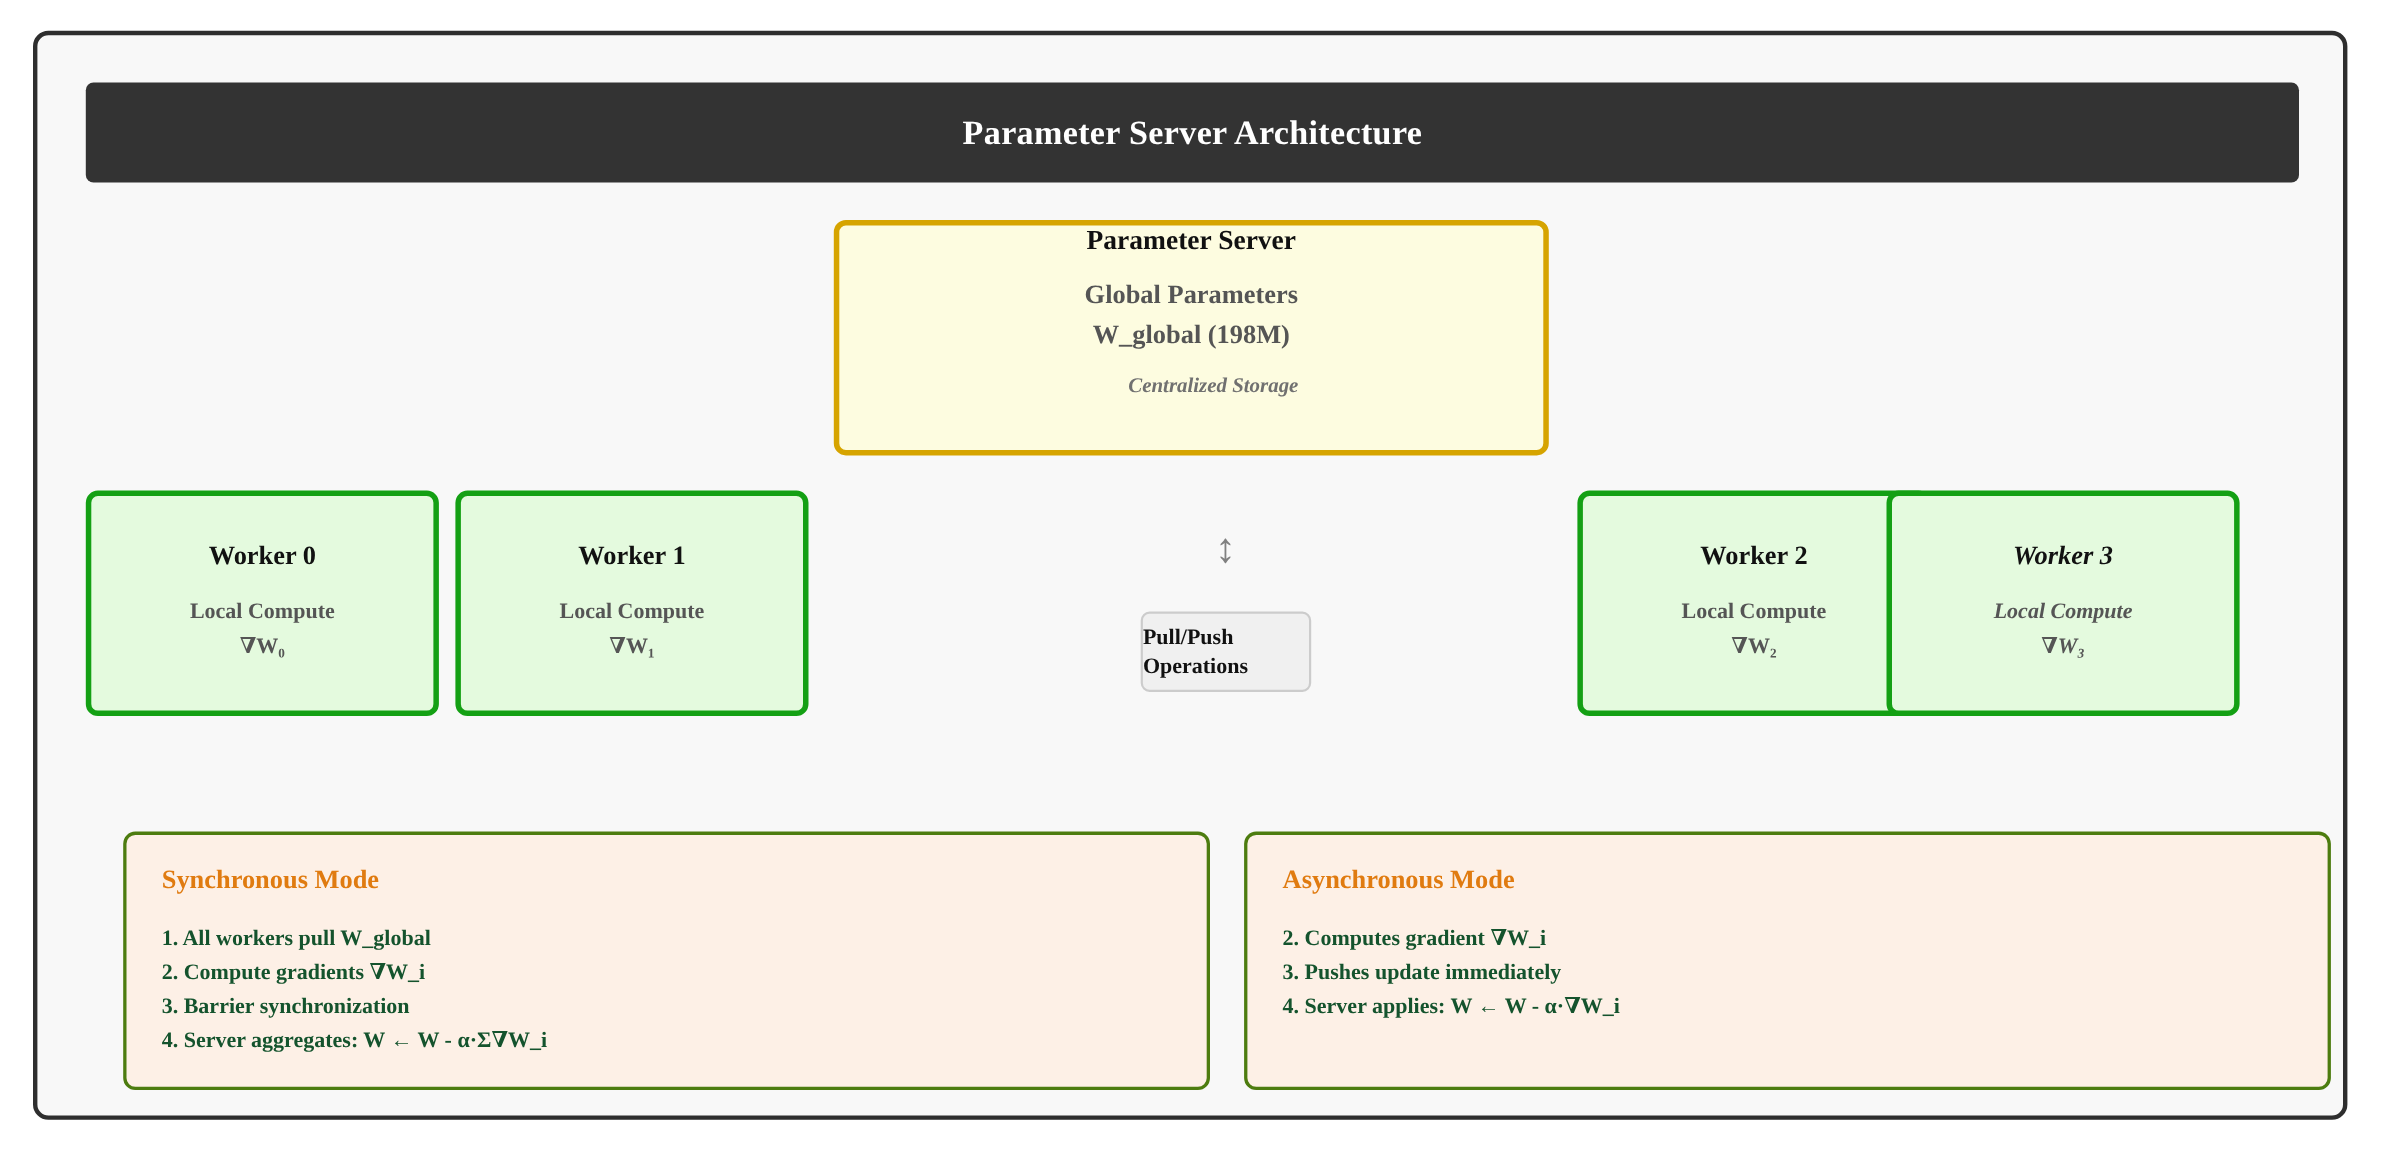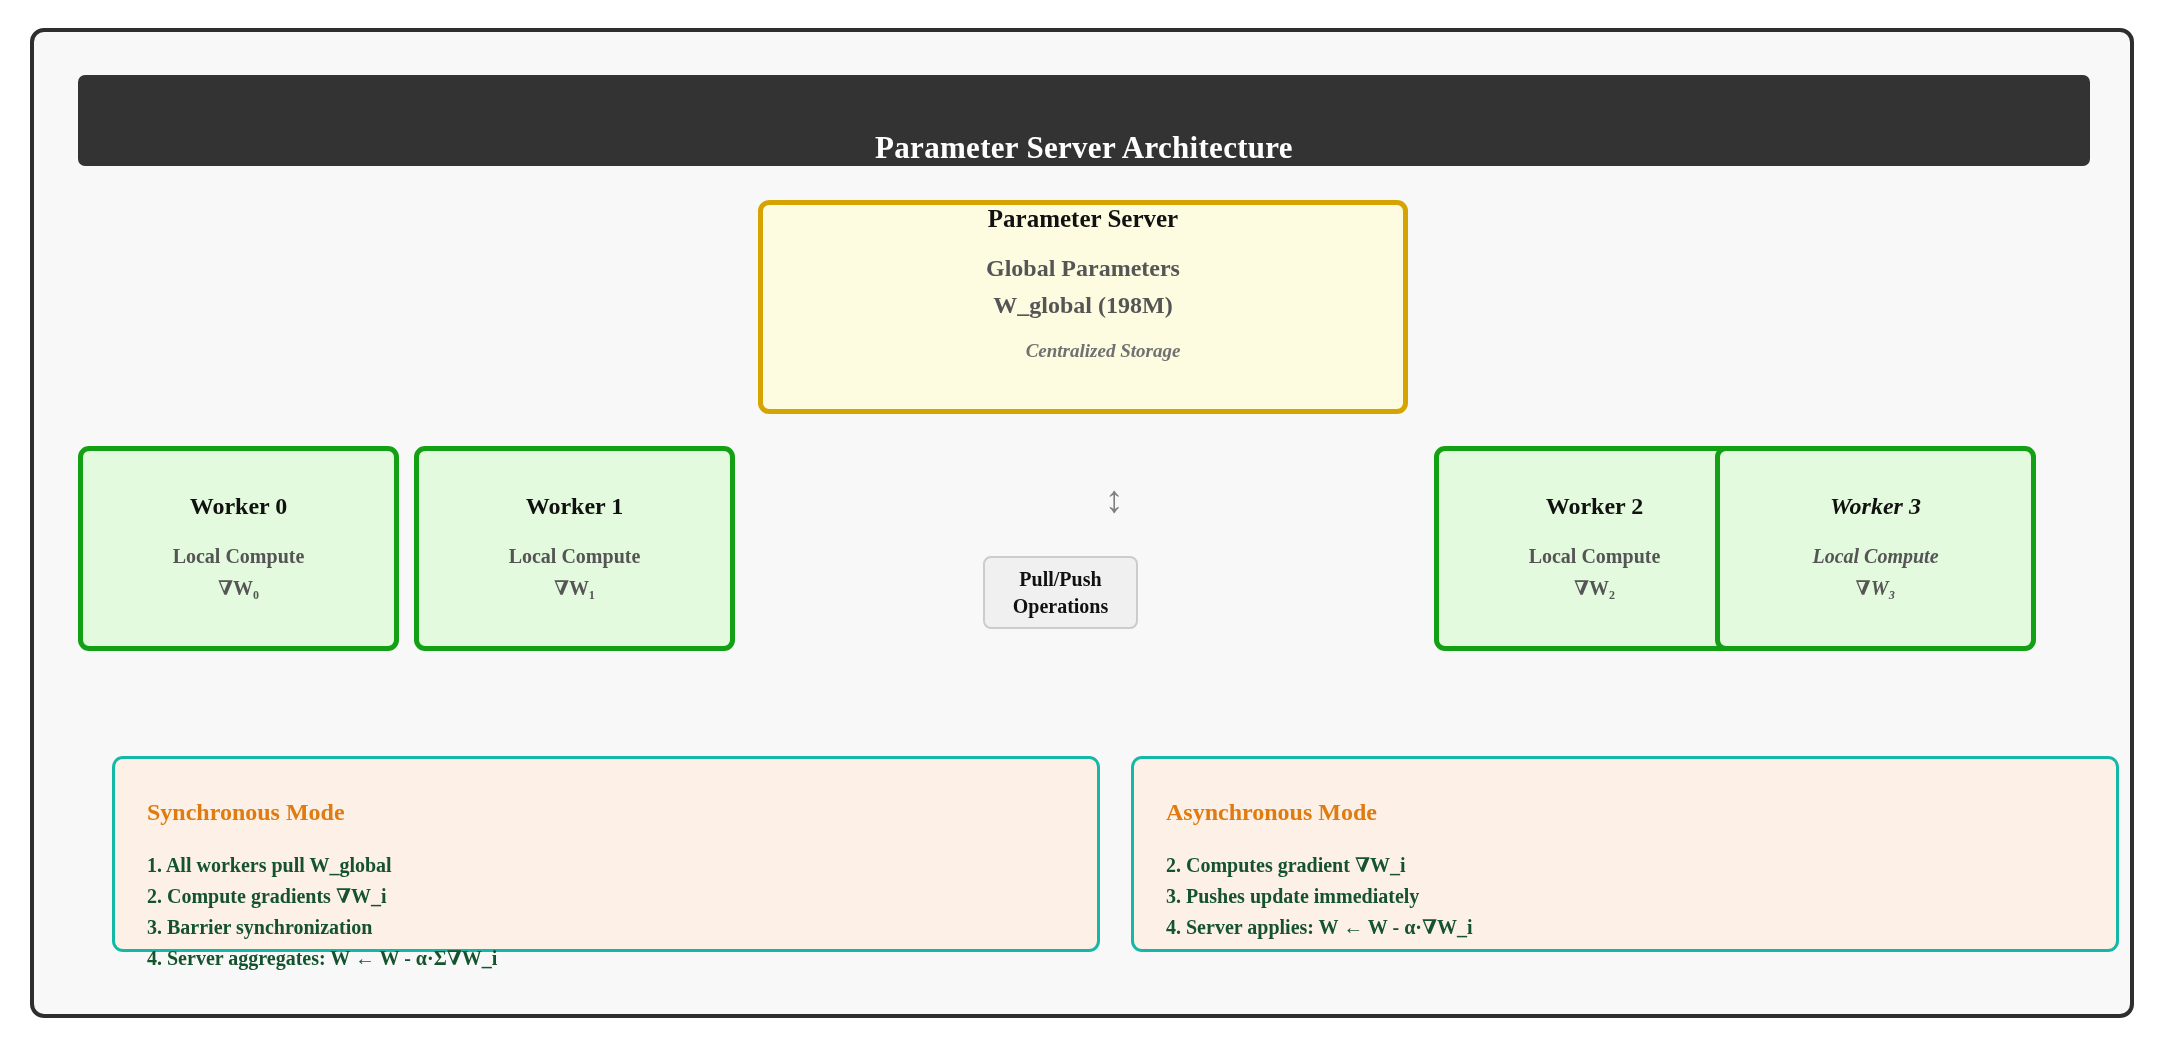--- a/index.html
+++ b/index.html
@@ -29,21 +29,21 @@
   
   .title-bar {
     position: absolute;
     left: 44px;
     top: 43px;
     width: 2012px;
     height: 91px;
     background: #333333;
     border-radius: 7px;
     display: flex;
-    align-items: flex-end;
+    align-items: center;
     justify-content: center;
   }
   .title-text {
     color: #ffffff;
     font-size: 31px;
     font-weight: bold;
     letter-spacing: 0.3px;
   }
 
   
@@ -122,51 +122,50 @@
     left: 1020px;
     top: 448px;
     width: 120px;
     text-align: center;
     font-size: 38px;
     color: #808080;
     line-height: 1;
   }
   .pullpush-box {
     position: absolute;
-    left: 949px;
+    left: 1003px;
     top: 524px;
     width: 155px;
     height: 73px;
     background: #f0f0f0;
     border: 2px solid #cccccc;
     border-radius: 8px;
     box-sizing: border-box;
     display: flex;
     flex-direction: column;
-    align-items: center;
     justify-content: center;
   }
   .pullpush-line {
     font-size: 20px;
     font-weight: bold;
     color: #111111;
     line-height: 1.35;
   }
 
   
   .mode-panel {
     position: absolute;
     top: 724px;
     width: 988px;
-    height: 196px;
+    height: 235px;
     background: #fdf0e6;
-    border: 3px solid #14b8a6;
+    border: 3px solid #4d7c0f;
     border-radius: 11px;
     box-sizing: border-box;
-    padding: 40px 32px 0 32px;
+    padding: 28px 32px 0 32px;
   }
   .mode-sync  { left: 78px; }
   .mode-async { left: 1097px; }
 
   .mode-title {
     font-size: 24px;
     font-weight: bold;
     color: #e07b10;
     margin-bottom: 24px;
   }

